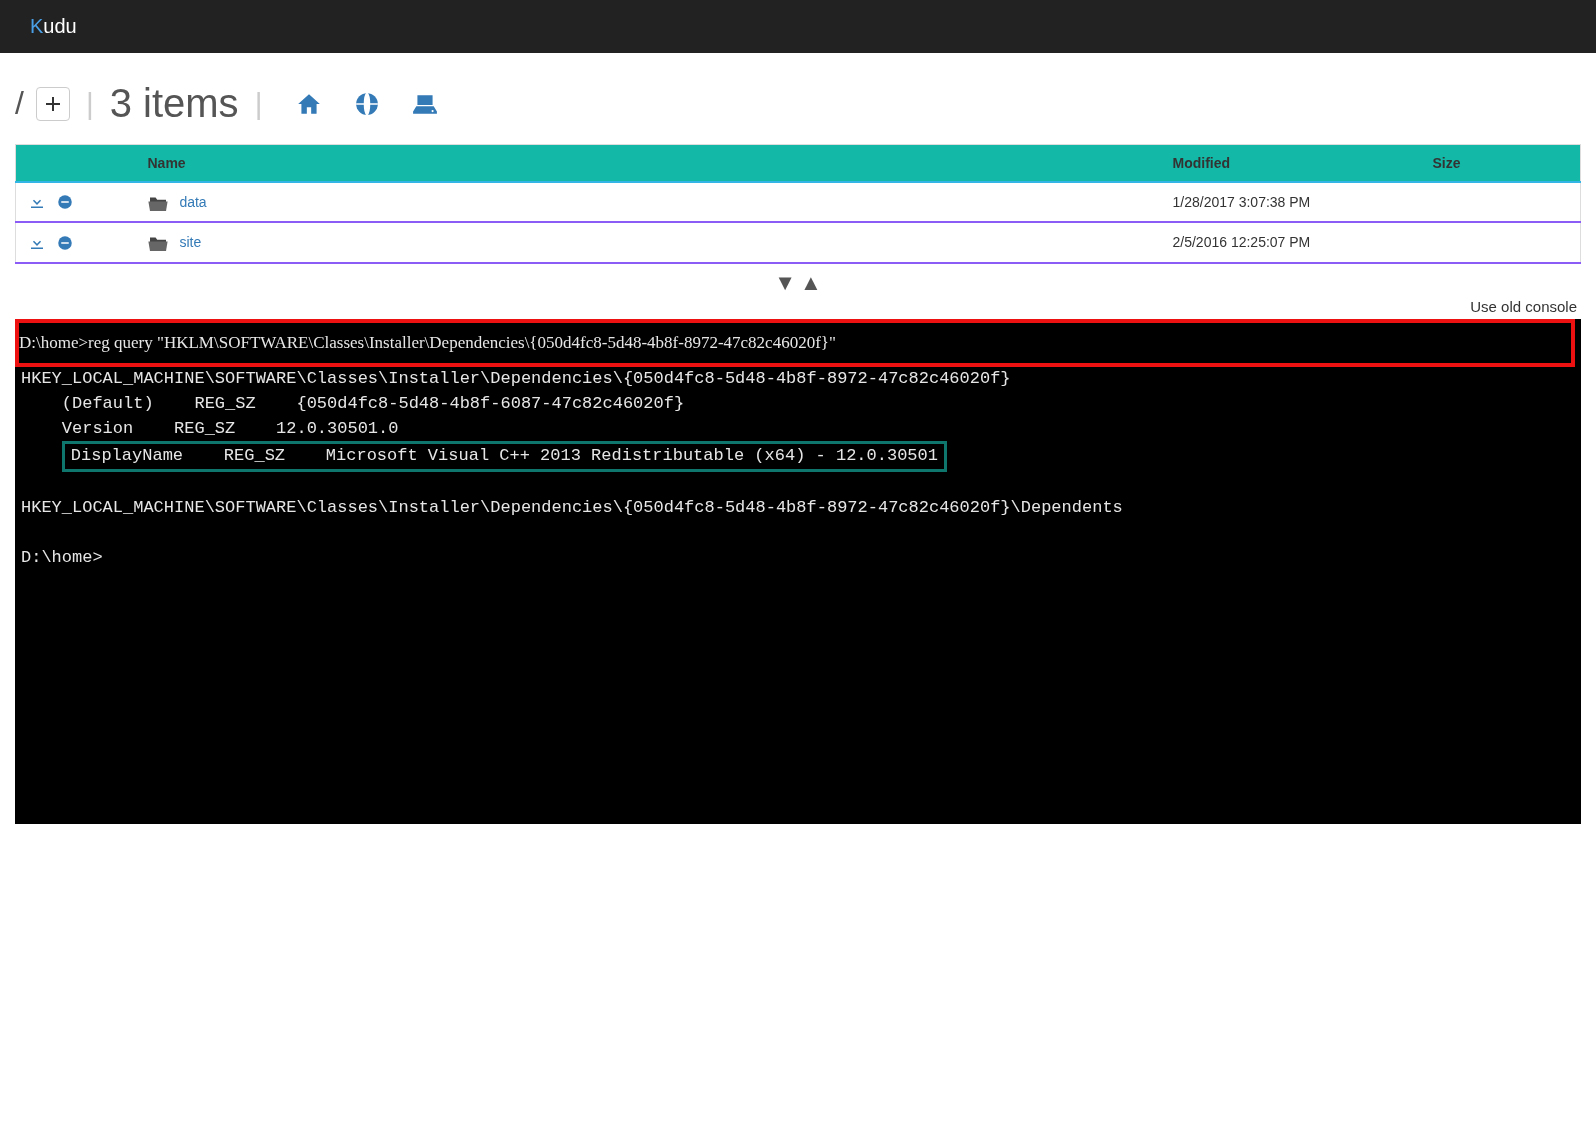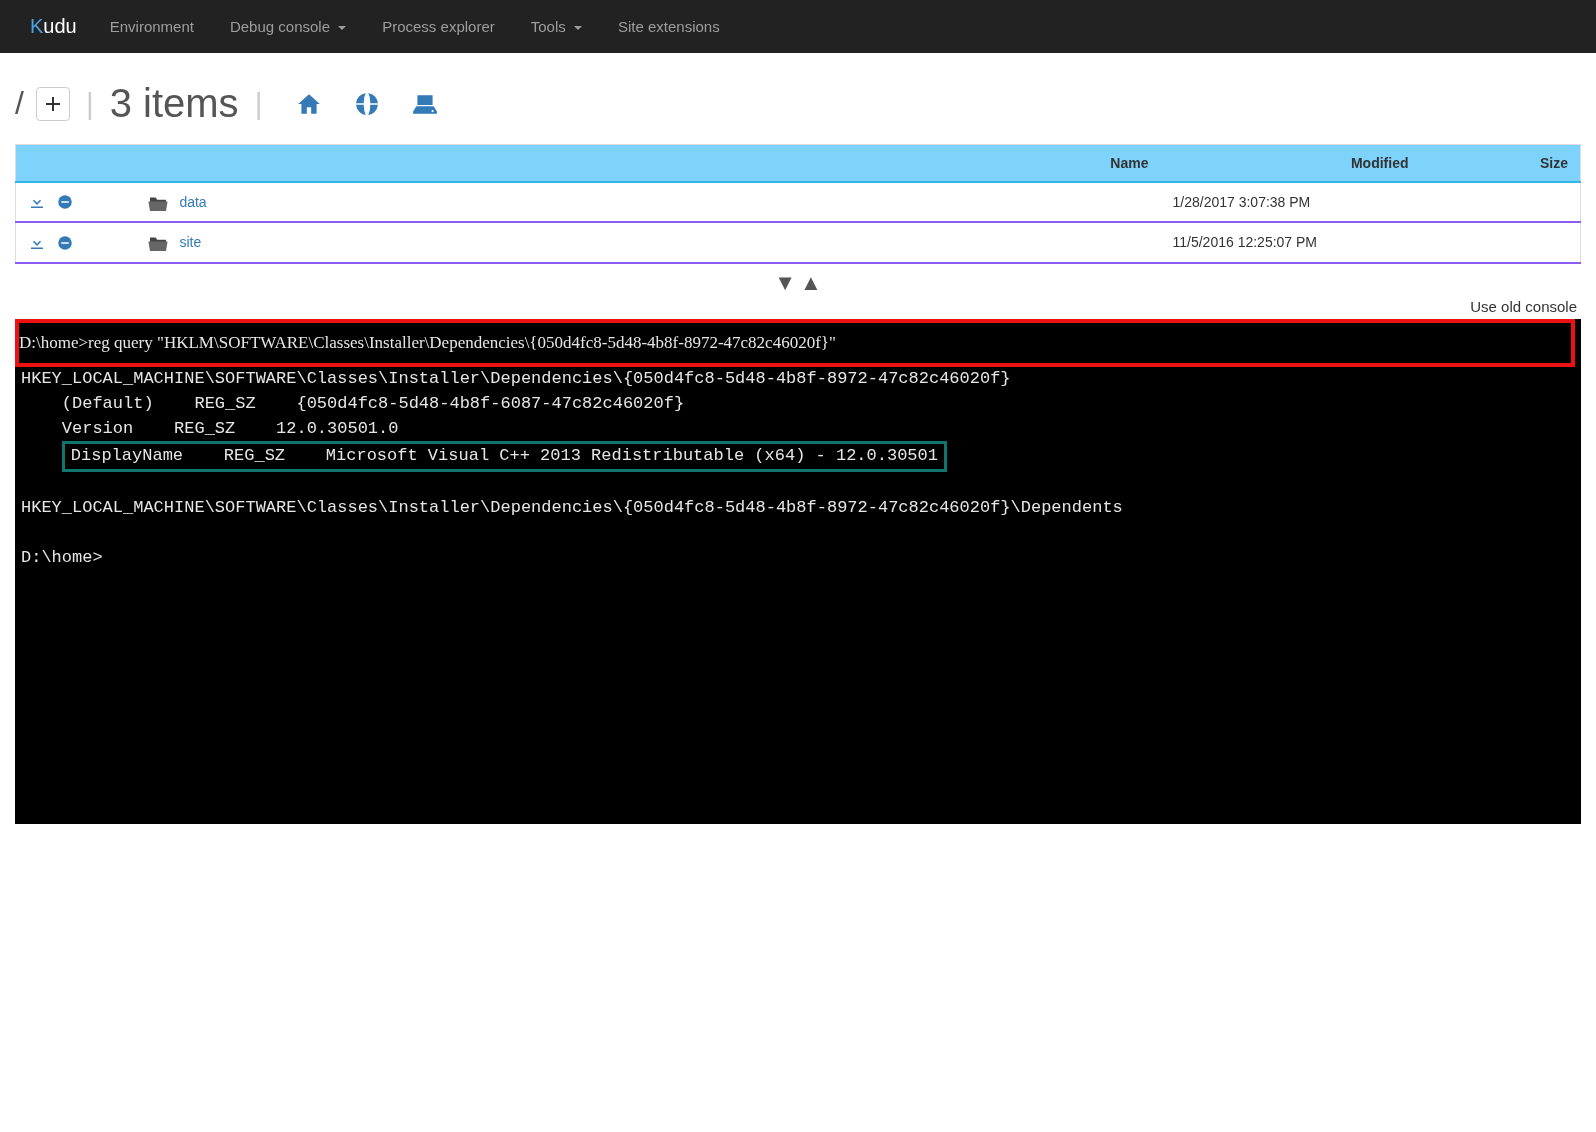--- a/index.html
+++ b/index.html
@@ -20,21 +20,21 @@
   .breadcrumb-bar { display: flex; align-items: center; padding: 28px 0 18px 0; gap: 8px; }
   .breadcrumb-bar .slash { font-size: 32px; color: #555; font-weight: 300; margin-right: 4px;}
   .btn-plus { display:inline-flex; align-items:center; justify-content:center; width: 34px; height: 34px; border: 1px solid #ccc; border-radius: 4px; background: #fff; color: #333; font-size: 20px; cursor: pointer; font-weight:bold;}
   .vbar { color: #ccc; font-size: 30px; font-weight: 100; margin: 0 8px; }
   .items-count { font-size: 40px; color: #555; font-weight: 300; }
   .toolbar-icons { display: flex; gap: 32px; margin-left: 18px; }
   .toolbar-icons .ticon { color: #337ab7; cursor: pointer; }
 
   
   table.file-table { width: 100%; border-collapse: collapse; border: 1px solid #ddd; }
-  table.file-table th { text-align: right; font-weight: bold; padding: 10px 12px; border-bottom: 2px solid #33b5e5; border-top:1px solid #ddd; background:#7dd3fc;}
+  table.file-table th { text-align: left; font-weight: bold; padding: 10px 12px; border-bottom: 2px solid #33b5e5; border-top:1px solid #ddd; background:#14b8a6;}
   table.file-table td { padding: 10px 12px; border-bottom: 2px solid #8b5cf6; vertical-align: middle;}
   .col-actions { width: 120px; }
   .col-name { }
   .col-modified { width: 260px; }
   .col-size { width: 160px; }
   .row-action-icon { color: #337ab7; margin-right: 6px; cursor: pointer; }
   .folder-icon { color: #444; margin-right: 8px; }
   .folder-link { color: #337ab7; text-decoration: none; cursor:pointer;}
 
   
@@ -53,37 +53,20 @@
   .cmdline-wrap { padding: 8px 0 8px 0;}
 
   
   svg { display: inline-block; vertical-align: middle; }
 </style>
 </head>
 <body>
 
 <div class="navbar">
   <a class="navbar-brand"><span class="k-letter">K</span><span>udu</span></a>
-  <ul class="navbar-nav">
-    <li>
-        <a>Environment</a>
-      </li>
-    <li>
-        <a><span>Debug console</span> <span class="caret"></span></a>
-      </li>
-    <li>
-        <a>Process explorer</a>
-      </li>
-    <li>
-        <a><span>Tools</span> <span class="caret"></span></a>
-      </li>
-    <li>
-        <a>Site extensions</a>
-      </li>
-  </ul>
 </div>
 
 <div class="container">
 
   <div class="breadcrumb-bar">
     <span class="slash">/</span>
     <button class="btn-plus">
       <svg width="14" height="14" viewBox="0 0 14 14">
           <path fill="#333" d="M6 0h2v6h6v2H8v6H6V8H0V6h6z"></path>
         </svg>
@@ -152,21 +135,21 @@
                 <rect x="7" y="11" width="10" height="2" fill="#fff"></rect>
               </svg></span>
         </td>
         <td>
           <span class="folder-icon"><svg width="20" height="16" viewBox="0 0 24 20">
                 <path fill="#444" d="M2 3h7l2 3h11v12H2z"></path>
                 <path fill="#666" d="M0 8h24l-2 12H2z"></path>
               </svg></span>
           <a class="folder-link">site</a>
         </td>
-        <td>11/5/2016 12:25:07 PM</td>
+        <td>2/5/2016 12:25:07 PM</td>
         <td></td>
       </tr>
     </tbody>
   </table>
 
   <div class="splitter">
     <span>▼</span><span>▲</span>
   </div>
 
   <div class="old-console-row">

